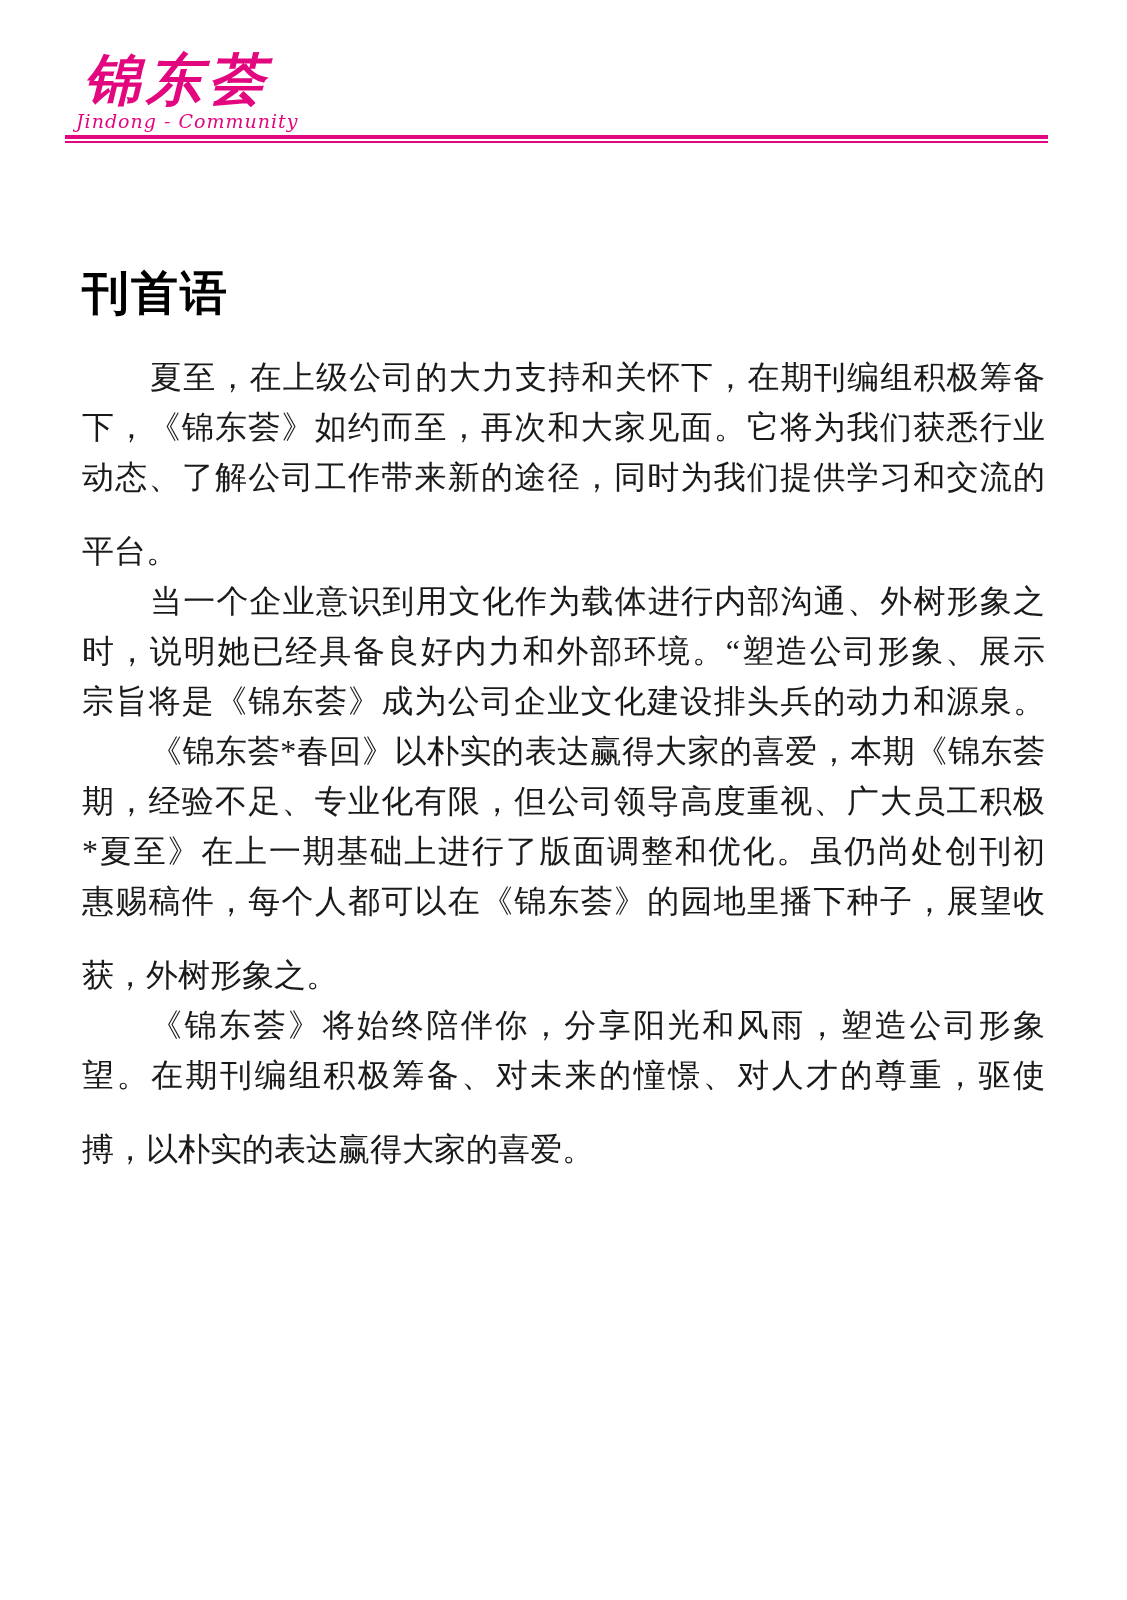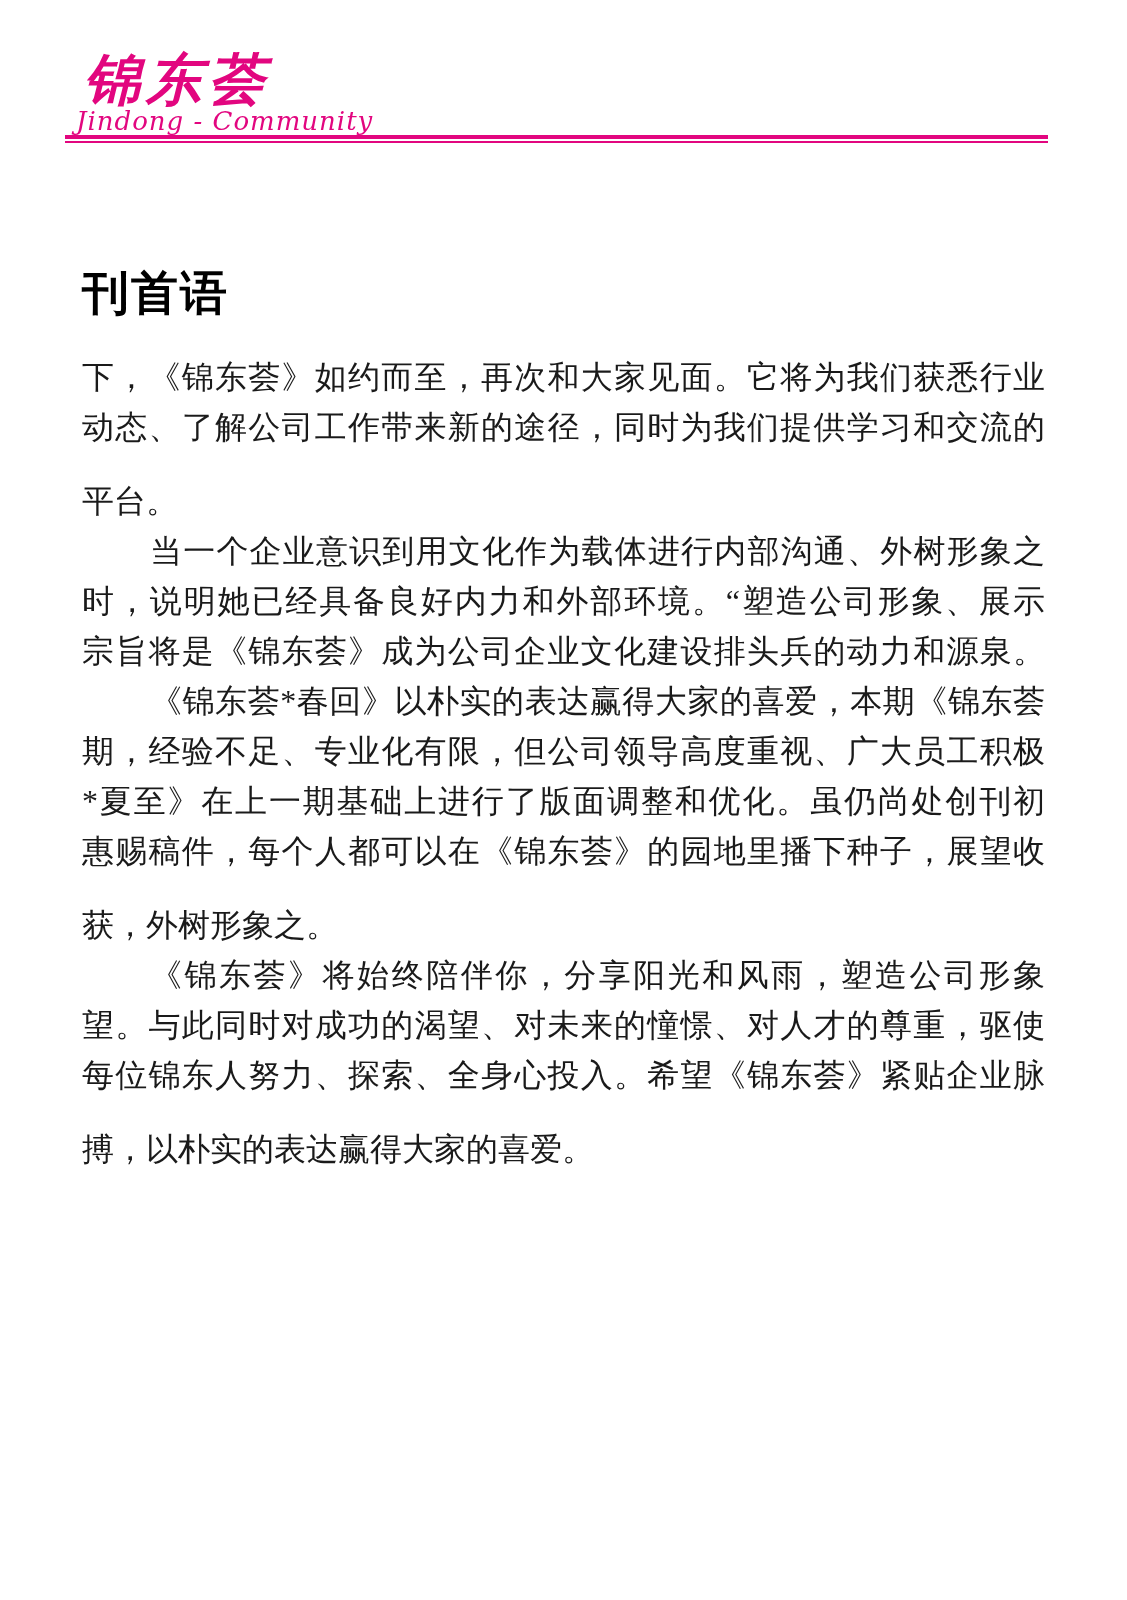--- a/index.html
+++ b/index.html
@@ -29,21 +29,21 @@
     letter-spacing: 6px;
     color: #e2067f;
     white-space: nowrap;
   }
   .logo-en {
     position: absolute;
     left: 76px;
     top: 109px;
     font-family: "DejaVu Serif", serif;
     font-style: italic;
-    font-size: 26px;
+    font-size: 19px;
     line-height: 24px;
     letter-spacing: 1px;
     color: #e2067f;
     white-space: nowrap;
   }
   .header-rule {
     position: absolute;
     left: 65px;
     top: 135px;
     width: 983px;
@@ -92,37 +92,37 @@
 <div class="page">
 
   <div class="logo-cn">锦东荟</div>
   <div class="logo-en">Jindong - Community</div>
   <div class="header-rule"></div>
 
   <div class="article-title">刊首语</div>
 
   <div class="article-body">
     <div class="para">
+      <div class="ln first">夏至，在上级公司的大力支持和关怀下，在期刊编组积极筹备</div>
       <div class="ln">下，《锦东荟》如约而至，再次和大家见面。它将为我们获悉行业</div>
       <div class="ln">动态、了解公司工作带来新的途径，同时为我们提供学习和交流的</div>
       <div class="ln short">平台。</div>
     </div>
     <div class="para">
       <div class="ln first">当一个企业意识到用文化作为载体进行内部沟通、外树形象之</div>
       <div class="ln">时，说明她已经具备良好内力和外部环境。“塑造公司形象、展示</div>
       <div class="ln">宗旨将是《锦东荟》成为公司企业文化建设排头兵的动力和源泉。</div>
     </div>
     <div class="para">
       <div class="ln first">《锦东荟*春回》以朴实的表达赢得大家的喜爱，本期《锦东荟</div>
       <div class="ln">期，经验不足、专业化有限，但公司领导高度重视、广大员工积极</div>
       <div class="ln">*夏至》在上一期基础上进行了版面调整和优化。虽仍尚处创刊初</div>
       <div class="ln">惠赐稿件，每个人都可以在《锦东荟》的园地里播下种子，展望收</div>
       <div class="ln short">获，外树形象之。</div>
     </div>
     <div class="para">
       <div class="ln first">《锦东荟》将始终陪伴你，分享阳光和风雨，塑造公司形象</div>
-      <div class="ln">望。与此同时对成功的渴望、对未来的憧憬、对人才的尊重，驱使</div>
-      <div class="ln">每位锦东人努力、探索、全身心投入。希望《锦东荟》紧贴企业脉</div>
+      <div class="ln">望。在期刊编组积极筹备、对未来的憧憬、对人才的尊重，驱使</div>
       <div class="ln short">搏，以朴实的表达赢得大家的喜爱。</div>
     </div>
   </div>
 
 </div>
 
 </body></html>

